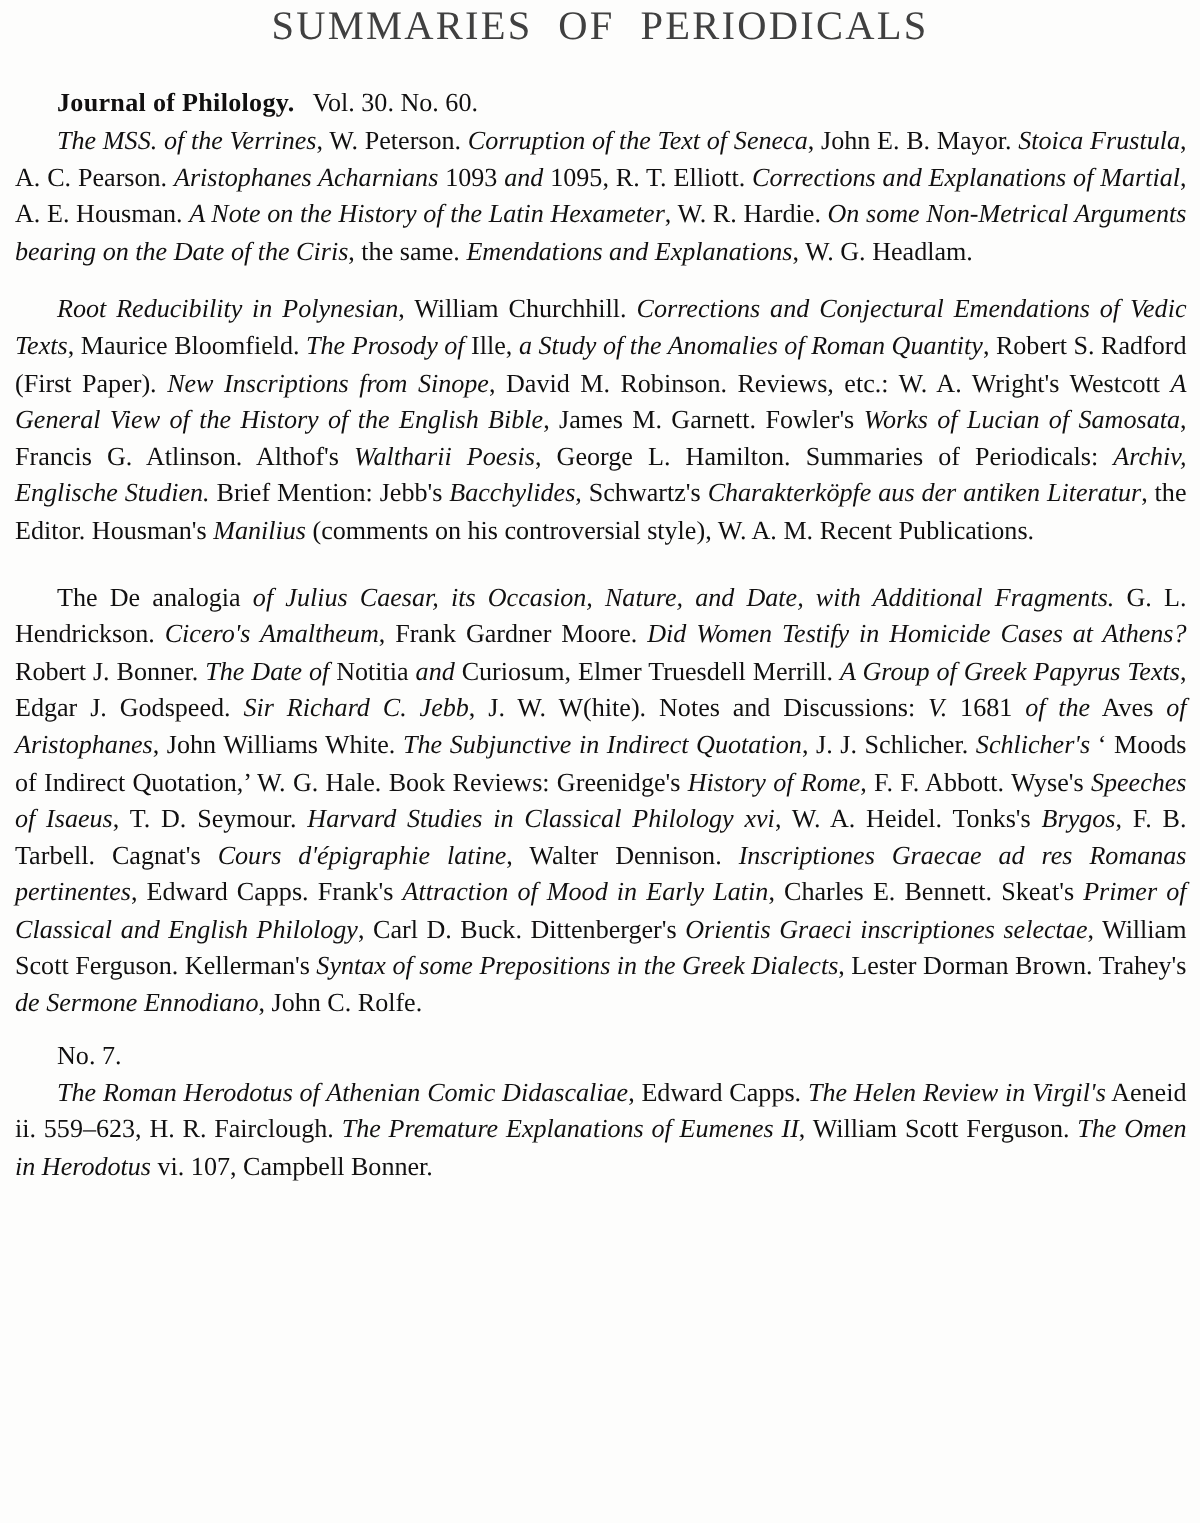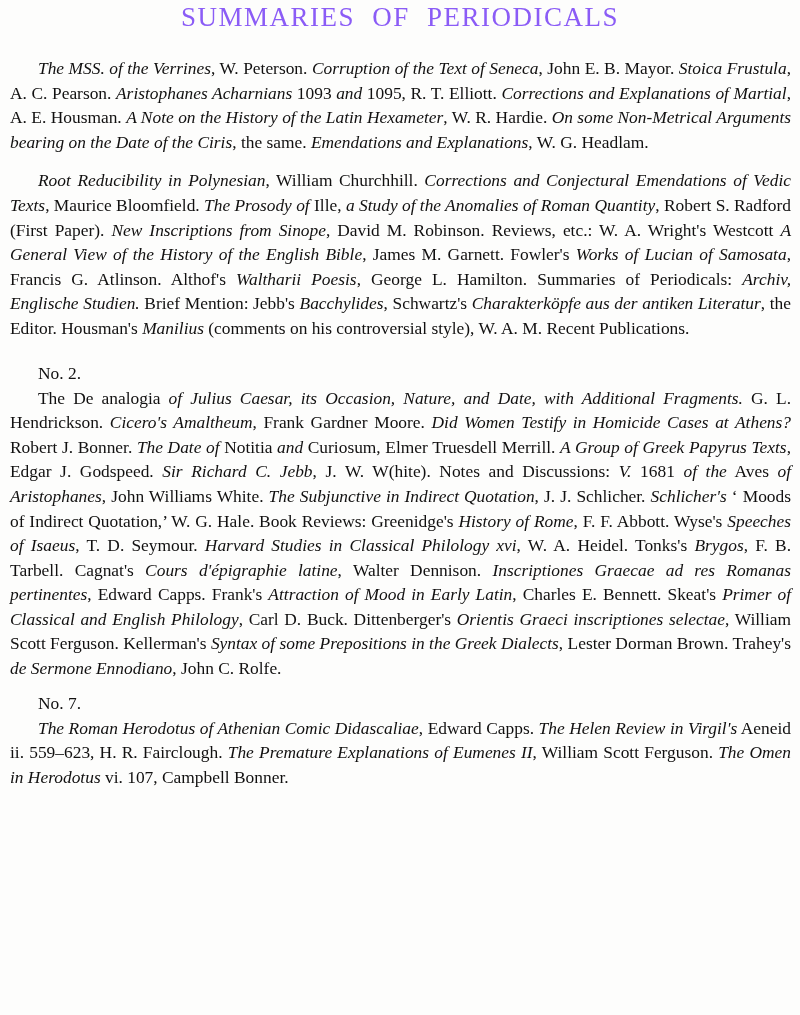--- a/index.html
+++ b/index.html
@@ -22,21 +22,21 @@
     position: absolute;
     top: 2px;
     left: 0;
     width: 800px;
     text-align: center;
     font-size: 27px;
     letter-spacing: 1.5px;
     word-spacing: 9px;
     font-weight: 400;
     font-family: "Liberation Serif", "DejaVu Serif", serif;
-    color: #8b5cf6;
+    color: #404040;
   }
   .body-col {
     position: absolute;
     left: 10px;
     top: 56px;
     width: 781px;
   }
   .entry { margin: 0 0 0 0; }
   .entry + .entry { margin-top: 14px; }
 
@@ -80,31 +80,33 @@
 </head>
 <body>
 
 <div class="page">
 
   <div class="page-title">SUMMARIES OF PERIODICALS</div>
 
   <div class="body-col">
 
     <div class="entry">
+      <div class="head-line">
+        <span class="jname">Journal of Philology.</span><span class="sp2"></span><span class="issue">Vol. 30.   No. 60.</span>
+      </div>
       <p class="para"><i>The MSS. of the Verrines</i>, W. Peterson.   <i>Corruption of the Text of Seneca</i>, John E. B. Mayor.   <i>Stoica Frustula</i>, A. C. Pearson.   <i>Aristophanes Acharnians</i> 1093 <i>and</i> 1095, R. T. Elliott.   <i>Corrections and Explanations of Martial</i>, A. E. Housman.   <i>A Note on the History of the Latin Hexameter</i>, W. R. Hardie.   <i>On some Non-Metrical Arguments bearing on the Date of the Ciris</i>, the same.   <i>Emendations and Explanations</i>, W. G. Headlam.</p>
     </div>
 
     <div class="entry">
       <p class="para"><i>Root Reducibility in Polynesian</i>, William Churchhill.   <i>Corrections and Conjectural Emendations of Vedic Texts</i>, Maurice Bloomfield.   <i>The Prosody of</i> Ille, <i>a Study of the Anomalies of Roman Quantity</i>, Robert S. Radford (First Paper).   <i>New Inscriptions from Sinope</i>, David M. Robinson.   Reviews, etc.: W. A. Wright's Westcott <i>A General View of the History of the English Bible</i>, James M. Garnett.   Fowler's <i>Works of Lucian of Samosata</i>, Francis G. Atlinson.  Althof's <i>Waltharii Poesis</i>, George L. Hamilton.   Summaries of Periodicals: <i>Archiv, Englische Studien.</i>   Brief Mention: Jebb's <i>Bacchylides</i>, Schwartz's <i>Charakterköpfe aus der antiken Literatur</i>, the Editor.   Housman's <i>Manilius</i> (comments on his controversial style), W. A. M.   Recent Publications.</p>
     </div>
 
     <div class="entry">
 
       <div class="gap-sm"></div>
-      <div class="subhead">No. 2.</div>
       <p class="para">The De analogia <i>of Julius Caesar, its Occasion, Nature, and Date, with Additional Fragments.</i>  G. L. Hendrickson.   <i>Cicero's Amaltheum</i>, Frank Gardner Moore.   <i>Did Women Testify in Homicide Cases at Athens?</i> Robert J. Bonner.   <i>The Date of</i> Notitia <i>and</i> Curiosum, Elmer Truesdell Merrill.   <i>A Group of Greek Papyrus Texts</i>, Edgar J. Godspeed.   <i>Sir Richard C. Jebb</i>, J. W. W(hite).   Notes and Discussions: <i>V.</i> 1681 <i>of the</i> Aves <i>of Aristophanes</i>, John Williams White.   <i>The Subjunctive in Indirect Quotation</i>, J. J. Schlicher.   <i>Schlicher's</i> ‘ Moods of Indirect Quotation,’ W. G. Hale.   Book Reviews: Greenidge's <i>History of Rome</i>, F. F. Abbott.   Wyse's <i>Speeches of Isaeus</i>, T. D. Seymour.   <i>Harvard Studies in Classical Philology xvi</i>, W. A. Heidel.   Tonks's <i>Brygos</i>, F. B. Tarbell.   Cagnat's <i>Cours d'épigraphie latine</i>, Walter Dennison.   <i>Inscriptiones Graecae ad res Romanas pertinentes</i>, Edward Capps.  Frank's <i>Attraction of Mood in Early Latin</i>, Charles E. Bennett.   Skeat's <i>Primer of Classical and English Philology</i>, Carl D. Buck.   Dittenberger's <i>Orientis Graeci inscriptiones selectae</i>, William Scott Ferguson.   Kellerman's <i>Syntax of some Prepositions in the Greek Dialects</i>, Lester Dorman Brown.   Trahey's <i>de Sermone Ennodiano</i>, John C. Rolfe.</p>
 
       <div class="gap-md"></div>
       <div class="subhead">No. 7.</div>
       <p class="para"><i>The Roman Herodotus of Athenian Comic Didascaliae</i>, Edward Capps.   <i>The Helen Review in Virgil's</i> Aeneid ii. 559–623, H. R. Fairclough.   <i>The Premature Explanations of Eumenes II</i>, William Scott Ferguson.   <i>The Omen in Herodotus</i> vi. 107, Campbell Bonner.</p>
     </div>
 
   </div>
 </div>
 

